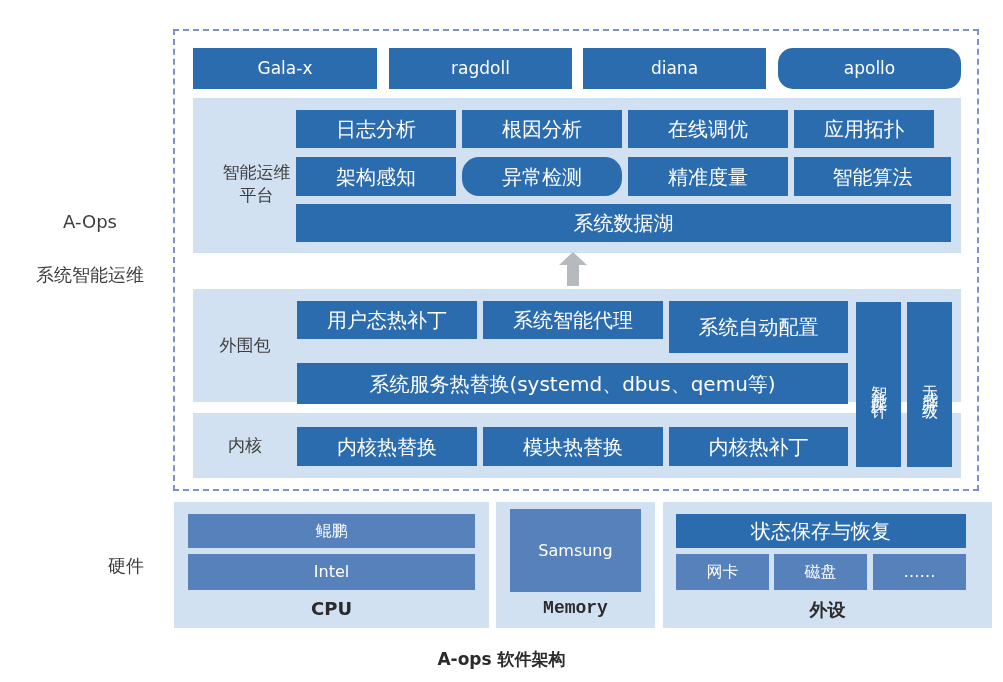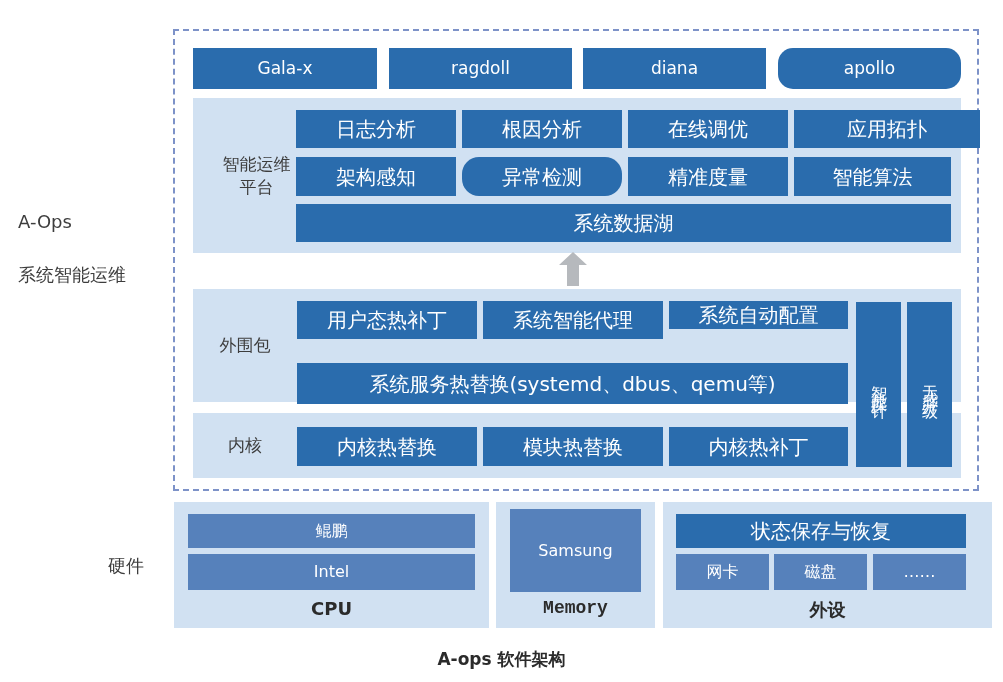--- a/index.html
+++ b/index.html
@@ -22,21 +22,21 @@
         display:flex;align-items:center;justify-content:center;font-size:20px;line-height:1.1;}
   .med{position:absolute;background:var(--medium-blue);color:var(--text-white);
         display:flex;align-items:center;justify-content:center;font-size:16px;line-height:1.1;}
   .product{font-size:17px;}
   .side-label{position:absolute;display:flex;flex-direction:column;align-items:center;
         justify-content:center;color:var(--text-dark);font-size:17px;line-height:1.35;}
   .vbox{position:absolute;background:var(--dark-blue);color:var(--text-white);
         display:flex;flex-direction:column;align-items:center;justify-content:center;
         font-size:16px;line-height:1.55;}
   .vbox span{display:block;}
-  .big-left{position:absolute;display:flex;flex-direction:column;align-items:flex-start;
+  .big-left{position:absolute;display:flex;flex-direction:column;align-items:center;
         justify-content:center;color:var(--text-dark);font-size:18px;line-height:1.4;gap:27px;}
   .hw-cat{position:absolute;left:0;right:0;text-align:center;font-weight:bold;
         color:var(--text-bold);font-size:18px;}
   .caption{position:absolute;left:0;width:100%;text-align:center;font-weight:bold;
         color:var(--text-bold);font-size:17px;}
 </style>
 </head>
 <body>
 
 <div class="canvas">
@@ -47,44 +47,44 @@
     <div>A-Ops</div>
     <div>系统智能运维</div>
   </div>
 
   <div class="dark product" style="left:193px;top:48px;width:184px;height:41px;">Gala-x</div>
   <div class="dark product" style="left:389px;top:48px;width:183px;height:41px;">ragdoll</div>
   <div class="dark product" style="left:583px;top:48px;width:183px;height:41px;">diana</div>
   <div class="dark product" style="left:778px;top:48px;width:183px;height:41px;border-radius:15px;">apollo</div>
 
   <div class="panel" style="left:193px;top:98px;width:768px;height:155px;">
-    <div class="side-label" style="left:0;top:0;width:103px;height:100%;padding-left:24px;">
+    <div class="side-label" style="left:0;top:8px;width:103px;height:100%;padding-left:24px;">
       <div>智能运维</div>
       <div>平台</div>
     </div>
     <div class="dark" style="left:103px;top:12px;width:160px;height:38px;">日志分析</div>
     <div class="dark" style="left:269px;top:12px;width:160px;height:38px;">根因分析</div>
     <div class="dark" style="left:435px;top:12px;width:160px;height:38px;">在线调优</div>
-    <div class="dark" style="left:601px;top:12px;width:186px;height:38px;">应用拓扑</div>
+    <div class="dark" style="left:601px;top:12px;width:140px;height:38px;">应用拓扑</div>
     <div class="dark" style="left:103px;top:59px;width:160px;height:39px;">架构感知</div>
     <div class="dark" style="left:269px;top:59px;width:160px;height:39px;border-radius:17px;">异常检测</div>
     <div class="dark" style="left:435px;top:59px;width:160px;height:39px;">精准度量</div>
     <div class="dark" style="left:601px;top:59px;width:157px;height:39px;">智能算法</div>
     <div class="dark" style="left:103px;top:106px;width:655px;height:38px;">系统数据湖</div>
   </div>
 
   <svg class="abs" style="left:559px;top:252px;" width="28" height="34" viewBox="0 0 28 34">
     <polygon points="14,0 28,13 20,13 20,34 8,34 8,13 0,13" fill="var(--arrow-gray)"></polygon>
   </svg>
 
   <div class="panel" style="left:193px;top:289px;width:768px;height:113px;">
     <div class="side-label" style="left:0;top:0;width:104px;height:100%;">外围包</div>
     <div class="dark" style="left:104px;top:12px;width:180px;height:38px;">用户态热补丁</div>
     <div class="dark" style="left:290px;top:12px;width:180px;height:38px;">系统智能代理</div>
-    <div class="dark" style="left:476px;top:12px;width:179px;height:28px;">系统自动配置</div>
+    <div class="dark" style="left:476px;top:12px;width:179px;height:52px;">系统自动配置</div>
     <div class="dark" style="left:104px;top:58px;width:551px;height:41px;margin-top:16px;">系统服务热替换(systemd、dbus、qemu等)</div>
   </div>
 
   <div class="panel" style="left:193px;top:413px;width:768px;height:65px;">
     <div class="side-label" style="left:0;top:0;width:104px;height:100%;">内核</div>
     <div class="dark" style="left:104px;top:14px;width:180px;height:39px;">内核热替换</div>
     <div class="dark" style="left:290px;top:14px;width:180px;height:39px;">模块热替换</div>
     <div class="dark" style="left:476px;top:14px;width:179px;height:39px;">内核热补丁</div>
   </div>
 

